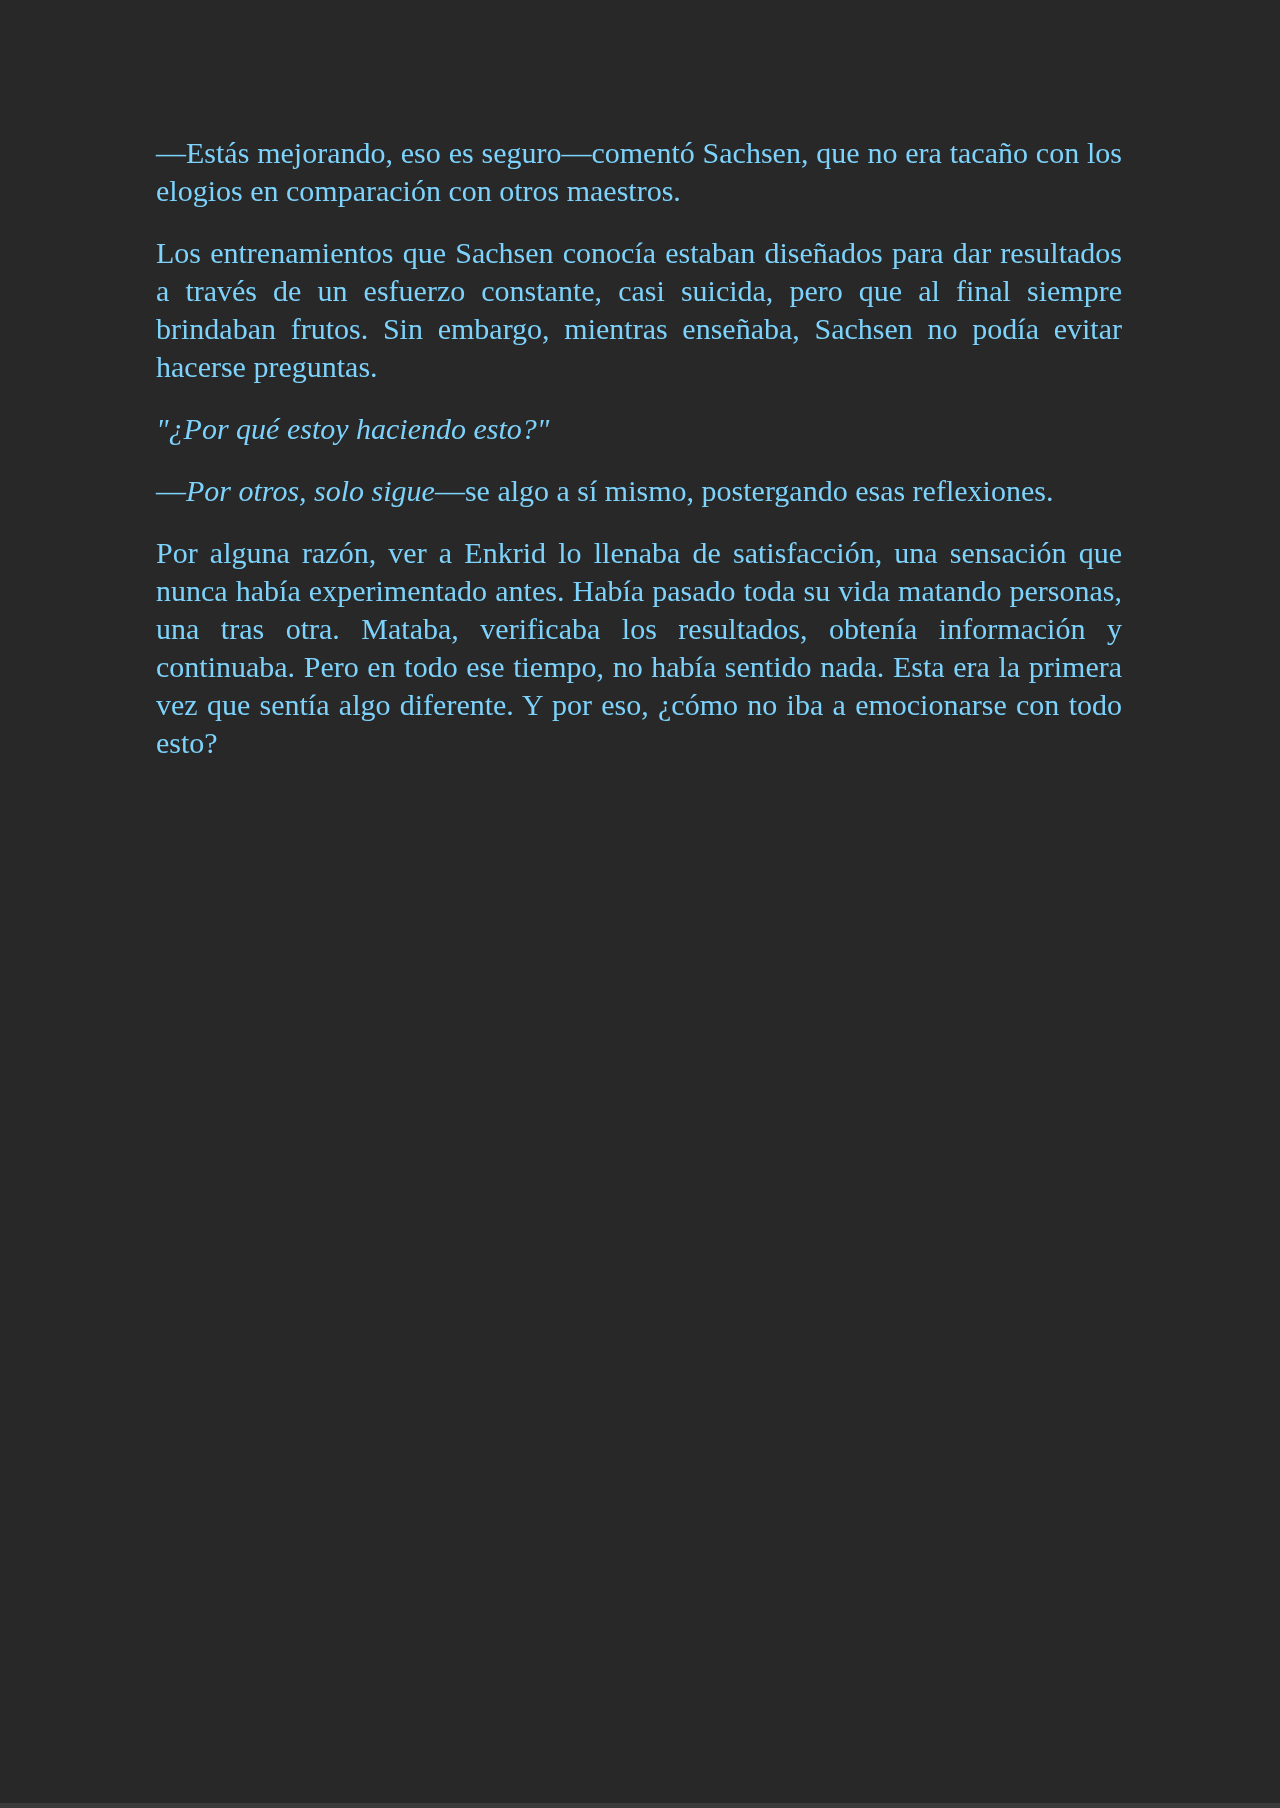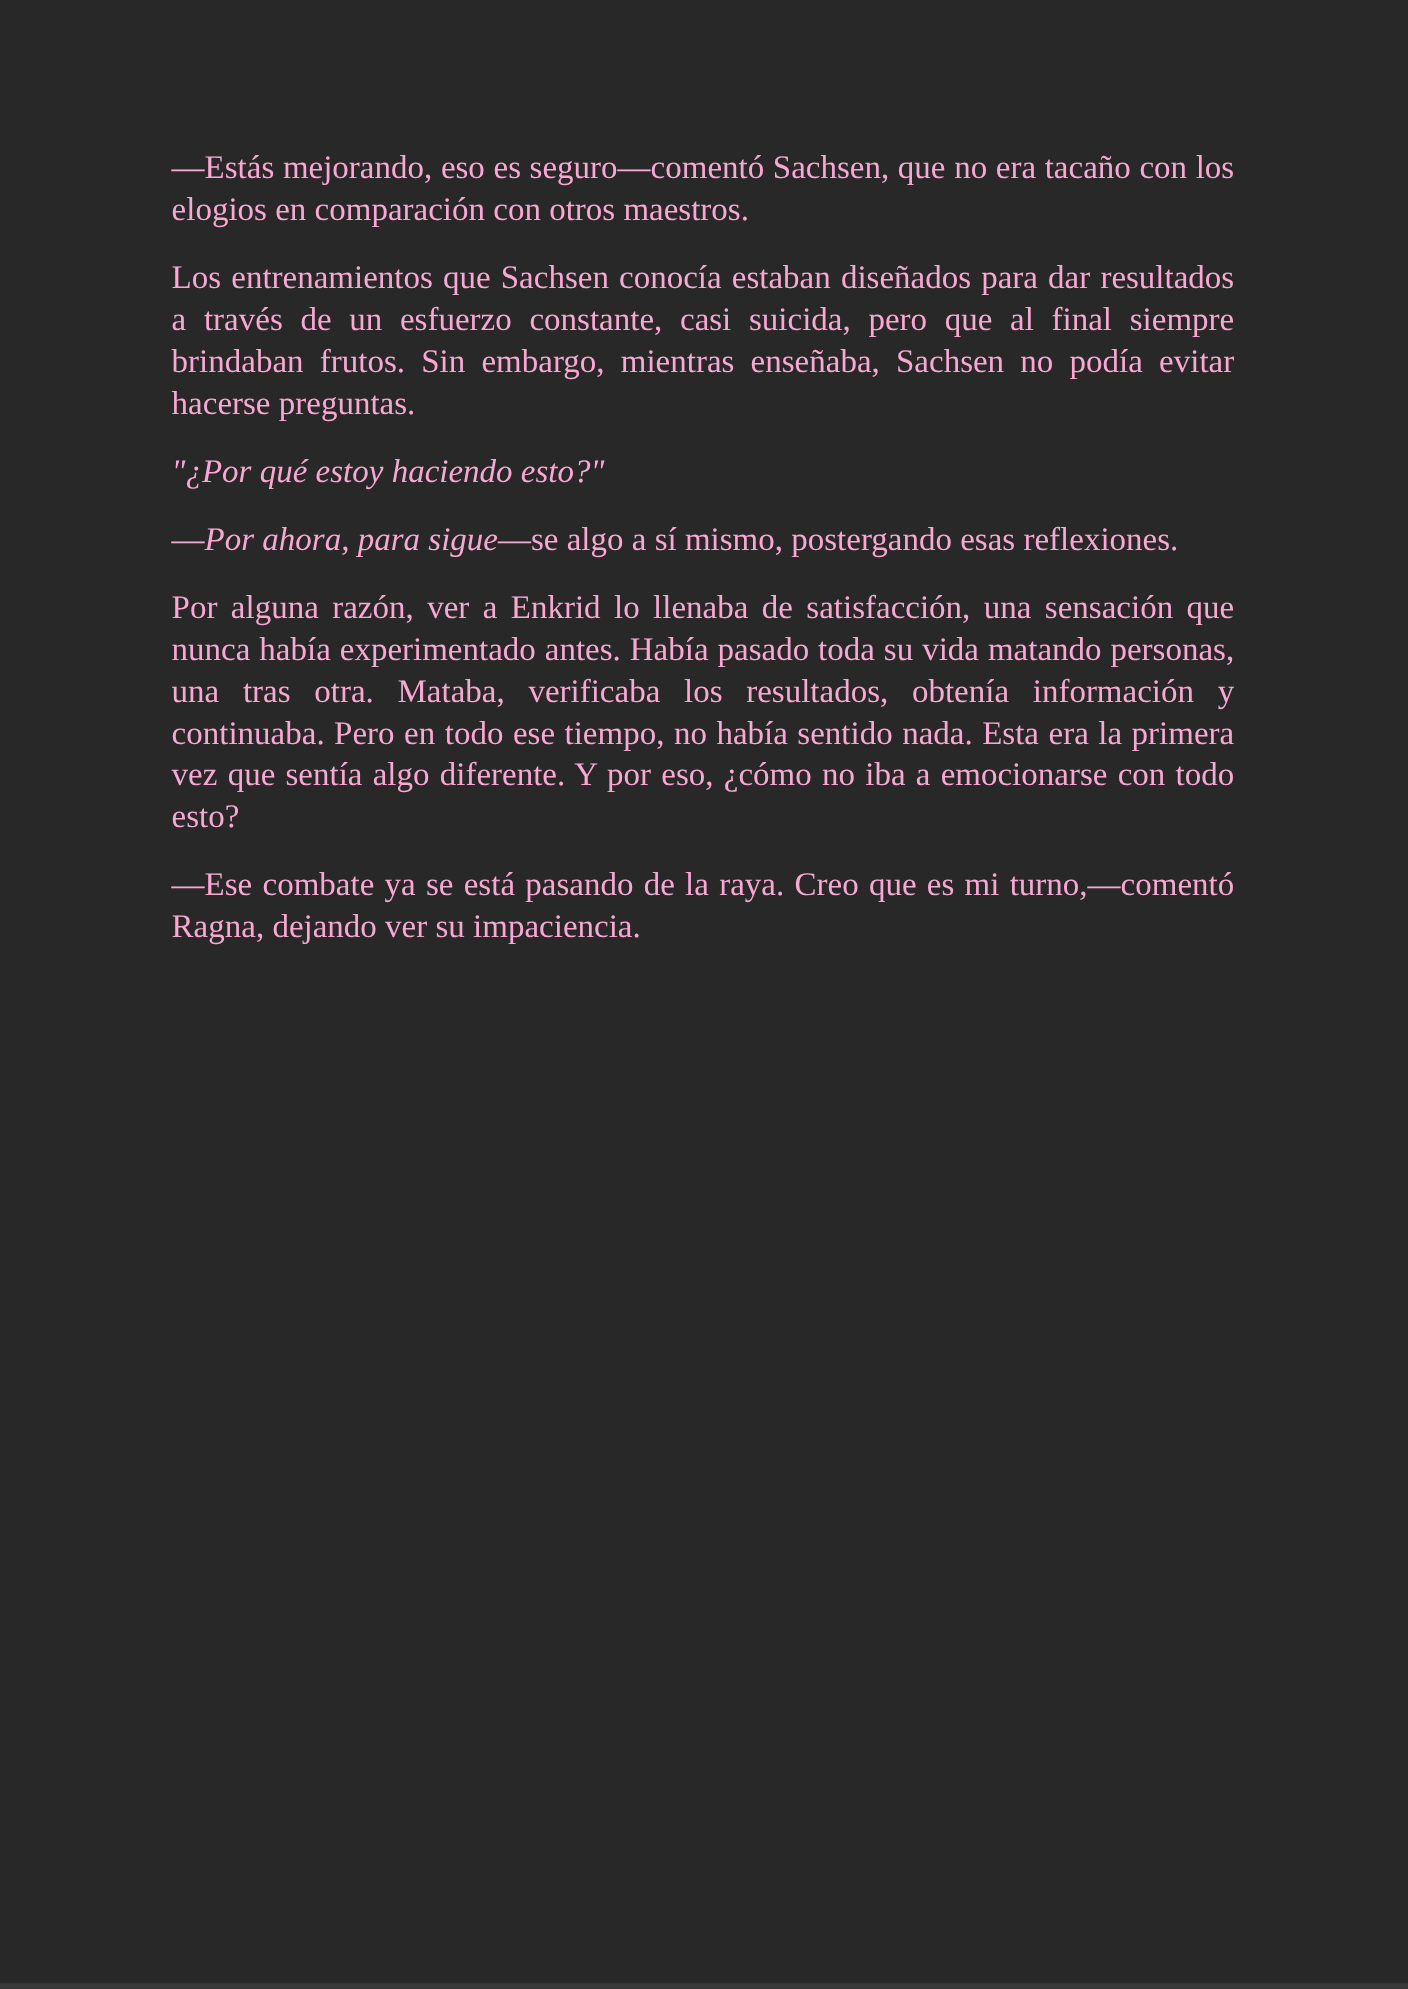--- a/index.html
+++ b/index.html
@@ -17,21 +17,21 @@
     position: absolute;
     top: 0;
     left: 0;
     width: 1280px;
     height: 1808px;
     background: #282828;
     box-sizing: border-box;
     padding: 134px 158px 0 156px;
   }
   .text-column {
-    color: #f9a8d4;
+    color: #7dd3fc;
     font-size: 30px;
     line-height: 38px;
     text-align: justify;
     text-justify: inter-word;
   }
   .text-column p {
     margin: 0 0 24px 0;
     padding: 0;
   }
   .italic-line {
@@ -55,26 +55,25 @@
 <div class="reader-page">
   <div class="text-column">
 
     <p>—Estás mejorando, eso es seguro—comentó Sachsen, que no era tacaño con los elogios en comparación con otros maestros.</p>
 
     <p>Los entrenamientos que Sachsen conocía estaban diseñados para dar resultados a través de un esfuerzo constante, casi suicida, pero que al final siempre brindaban frutos. Sin embargo, mientras enseñaba, Sachsen no podía evitar hacerse preguntas.</p>
 
     <p class="italic-line">"¿Por qué estoy haciendo esto?"</p>
 
 
-    <p><span>—</span><span class="inline-italic">Por ahora, para sigue</span><span>—se algo a sí mismo, postergando esas reflexiones.</span></p>
+    <p><span>—</span><span class="inline-italic">Por otros, solo sigue</span><span>—se algo a sí mismo, postergando esas reflexiones.</span></p>
 
     <p>Por alguna razón, ver a Enkrid lo llenaba de satisfacción, una sensación que nunca había experimentado antes. Había pasado toda su vida matando personas, una tras otra. Mataba, verificaba los resultados, obtenía información y continuaba. Pero en todo ese tiempo, no había sentido nada. Esta era la primera vez que sentía algo diferente. Y por eso, ¿cómo no iba a emocionarse con todo esto?</p>
 
 
 
 
-    <p>—Ese combate ya se está pasando de la raya. Creo que es mi turno,—comentó Ragna, dejando ver su impaciencia.</p>
 
 
   </div>
 
   <div class="page-bottom-edge"></div>
 </div>
 
 </body></html>

